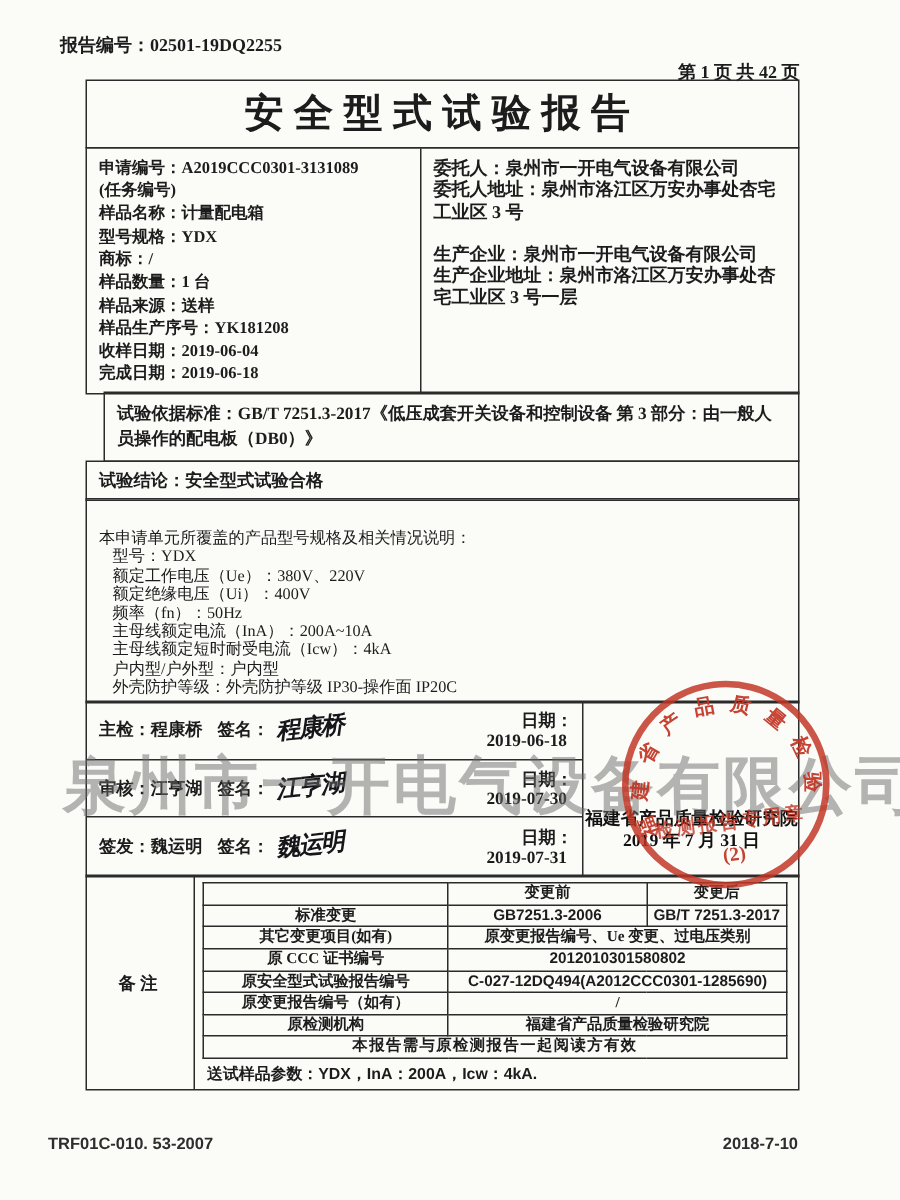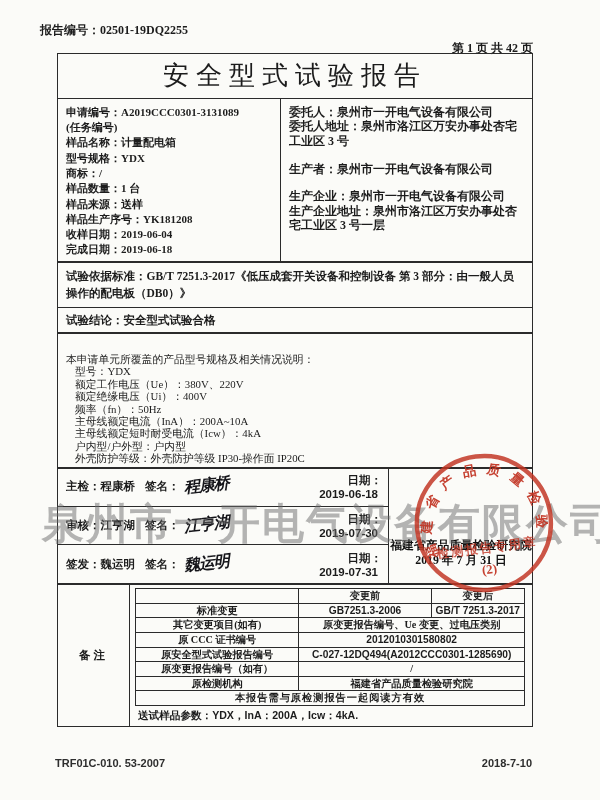--- a/index.html
+++ b/index.html
@@ -11,68 +11,68 @@
     color:#1c1c1c;
     overflow:hidden;
   }
   .report-no { position:absolute; left:40px; top:22px; font-size:12px; font-weight:700; }
   .page-info { position:absolute; left:380px; top:40px; width:153px; text-align:right; font-size:12px; font-weight:700; }
 
   .main-table { position:absolute; left:57px; top:55px; width:476px; }
   .sect { border:1.6px solid #2b2b2b; margin-top:-1.6px; background:transparent; }
 
   .title-row { height:46px; line-height:44px; text-align:center;
-    font-size:26px; font-weight:400; letter-spacing:7px; }
+    font-size:26px; font-weight:700; letter-spacing:7px; }
 
   .info-row { display:flex; }
   .info-left { width:223px; border-right:1.6px solid #2b2b2b; padding:6px 6px 4px 8px;
     font-size:11px; line-height:15.3px; font-weight:600; }
   .info-right { flex:1; padding:6px 6px 4px 8px; font-size:12px; line-height:14.6px; font-weight:600; }
   .client-block { margin-bottom:13px; }
   .client-block:last-child { margin-bottom:0; }
 
-  .standard-row { padding:6px 8px 5px 8px; font-size:11.5px; line-height:17px; font-weight:600; }
+  .standard-row { padding:6px 8px 5px 8px; font-size:11.5px; line-height:17px; font-weight:600;margin-left:12px; }
   .standard-row .lbl { font-weight:700; }
 
   .conclusion-row { padding:5px 8px; font-size:11.5px; font-weight:700; }
 
   .coverage-row { padding:20px 8px 3px 8px; font-size:10.8px; line-height:12.4px; font-weight:400; }
   .coverage-row .cov-line { padding-left:9px; }
 
   .sig-area { display:flex; }
   .sig-left { width:331px; border-right:1.6px solid #2b2b2b; }
   .sig-row { display:flex; align-items:center; height:38.6px; padding:0 6px 0 8px;
     border-bottom:1.6px solid #2b2b2b; font-size:11.5px; font-weight:700; }
   .sig-row:last-child { border-bottom:none; }
   .sig-name { margin-right:10px; }
   .handwriting { font-style:italic; font-size:16px; font-weight:600;
     transform:rotate(-6deg) translateY(-1px); display:inline-block;
     letter-spacing:-1px; color:#15151a; margin:0 4px; min-width:52px; }
   .sig-date-group { margin-left:auto; display:flex; align-items:flex-end;flex-direction:column; }
-  .sig-date { font-family:Liberation Sans, sans-serif; font-weight:700;
+  .sig-date { font-family:Liberation Serif, serif; font-weight:700;
     font-size:11.5px; margin-left:12px; padding-right:4px; }
   .sig-right { flex:1; }
 
   .remarks-row { display:flex; }
   .remarks-label { width:72px; border-right:1.6px solid #2b2b2b;
     display:flex; align-items:center; justify-content:center;
     font-size:11.5px; font-weight:700; letter-spacing:3px; }
   .remarks-content { flex:1; padding:4px 7px 1px 5px; }
   table.chg { border-collapse:collapse; width:100%; table-layout:fixed; }
   table.chg td { border:1.4px solid #2b2b2b; font-size:10.2px; font-weight:600;
     text-align:center; height:14.6px; padding:0 2px; line-height:11.5px;
     overflow:hidden; white-space:nowrap; }
   td.c1 { width:42%; } td.c2 { width:34%; } td.c3 { width:24%; }
   td.mono-val { font-family:"Liberation Sans","DejaVu Sans",sans-serif; font-weight:700; font-size:10.2px; }
   .note-cell { font-weight:700; letter-spacing:1px; }
   .sample-params { font-size:10.6px; font-weight:600; padding:3px 0 2px 3px; text-align:left; }
   .sample-params-val { font-family:"Liberation Sans","DejaVu Sans",sans-serif; font-weight:700; }
 
   .footer-left { position:absolute; left:32px; top:757px; font-size:11px; font-weight:700;
-    font-family:"Liberation Sans","DejaVu Sans",sans-serif; color:#2e2e2e;margin-left:23px; }
+    font-family:"Liberation Sans","DejaVu Sans",sans-serif; color:#2e2e2e; }
   .footer-right { position:absolute; right:68px; top:757px; font-size:11px; font-weight:700;
     font-family:"Liberation Sans","DejaVu Sans",sans-serif; color:#2e2e2e; }
 
   .watermark { position:absolute; left:42px; top:496px; width:556px;
     font-size:42px; font-weight:700; letter-spacing:2px; white-space:nowrap;
     color:rgba(108,108,108,0.50); z-index:5; pointer-events:none; }
 
   .stamp-overlay-text { position:absolute; left:372px; top:538px; width:178px;
     text-align:center; font-size:11.8px; font-weight:700; line-height:15px;
     color:#111; z-index:4; }
@@ -101,21 +101,20 @@
       <div>样品生产序号：YK181208</div>
       <div>收样日期：2019-06-04</div>
       <div>完成日期：2019-06-18</div>
     </div>
     <div class="info-right">
       <div class="client-block">
         <div>委托人：泉州市一开电气设备有限公司</div>
         <div>委托人地址：泉州市洛江区万安办事处杏宅工业区 3 号</div>
       </div>
       <div class="client-block">
-        <div>生产者：泉州市一开电气设备有限公司</div>
       </div>
       <div class="client-block">
         <div>生产企业：泉州市一开电气设备有限公司</div>
         <div>生产企业地址：泉州市洛江区万安办事处杏宅工业区 3 号一层</div>
       </div>
     </div>
   </div>
 
   <div class="sect standard-row">
     <span class="lbl">试验依据标准：</span><span>GB/T 7251.3-2017《低压成套开关设备和控制设备 第 3 部分：由一般人员操作的配电板（DB0）》</span>

